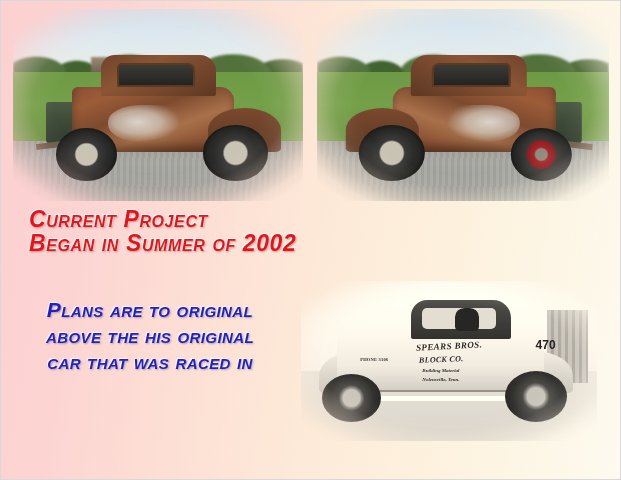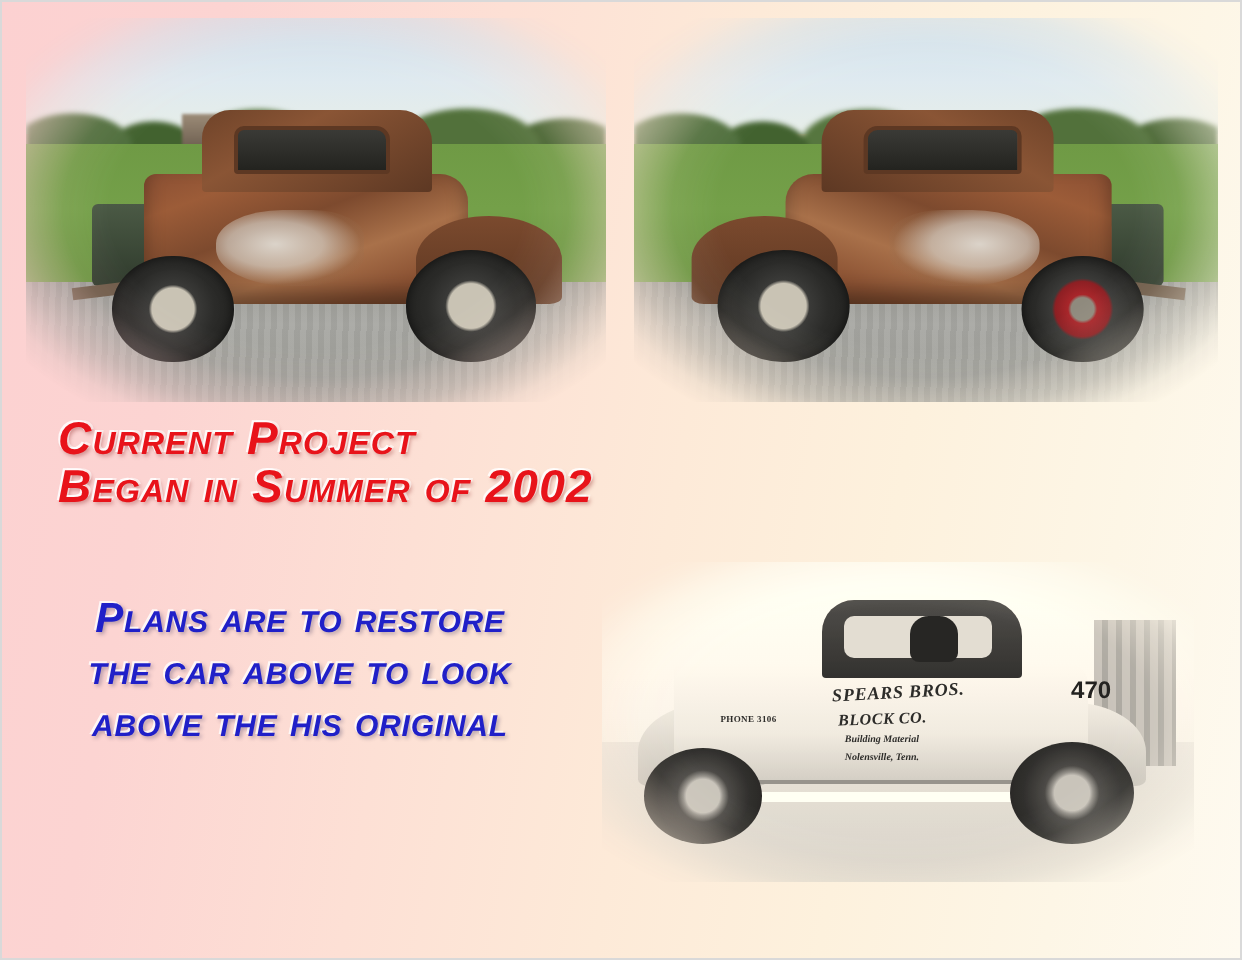--- a/index.html
+++ b/index.html
@@ -305,23 +305,23 @@
           <div class="wheel rear"></div>
         </div>
       </div>
     </div>
   </div>
 
   <div class="headline hl-1">Current Project</div>
   <div class="headline hl-2">Began in Summer of 2002</div>
 
   <div class="bodytext" style="top:296px;">
-    <span class="line">Plans are to restore</span>
-    <span class="line">the car above to look</span>
+    <span class="line">Plans are to original</span>
     <span class="line">above the his original</span>
+    <span class="line">car that was raced in</span>
   </div>
 
   <div class="photo vintage" style="left:300px; top:280px; width:296px; height:160px;">
     <div class="inner">
       <div class="scene">
         <div class="v-sky"></div>
         <div class="v-ground"></div>
         <div class="v-fence"></div>
         <div class="v-fender-f"></div>
         <div class="v-fender-r"></div>

